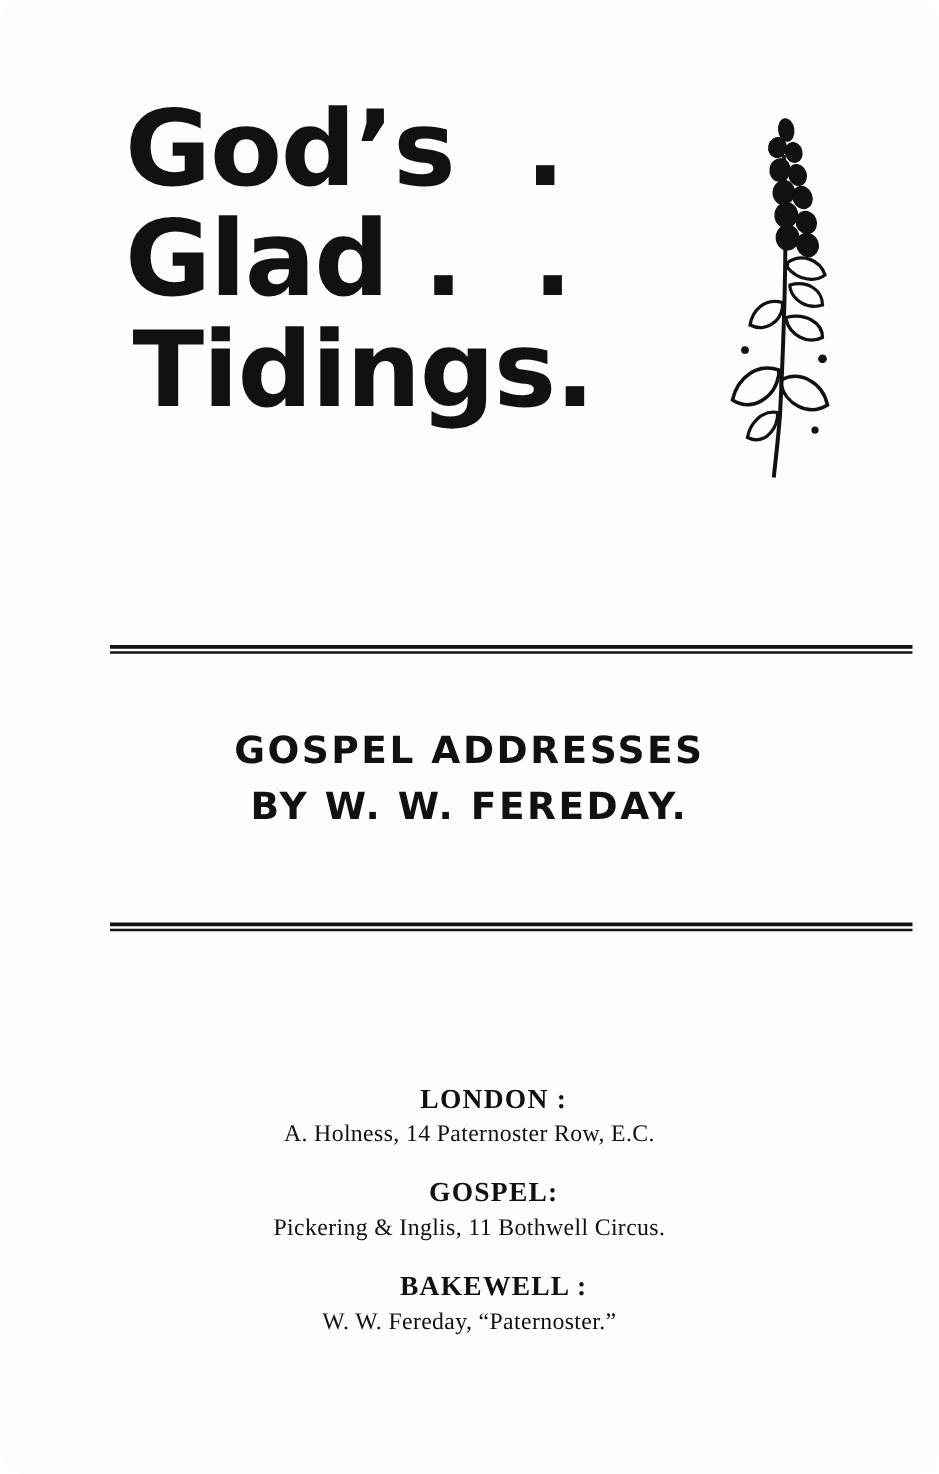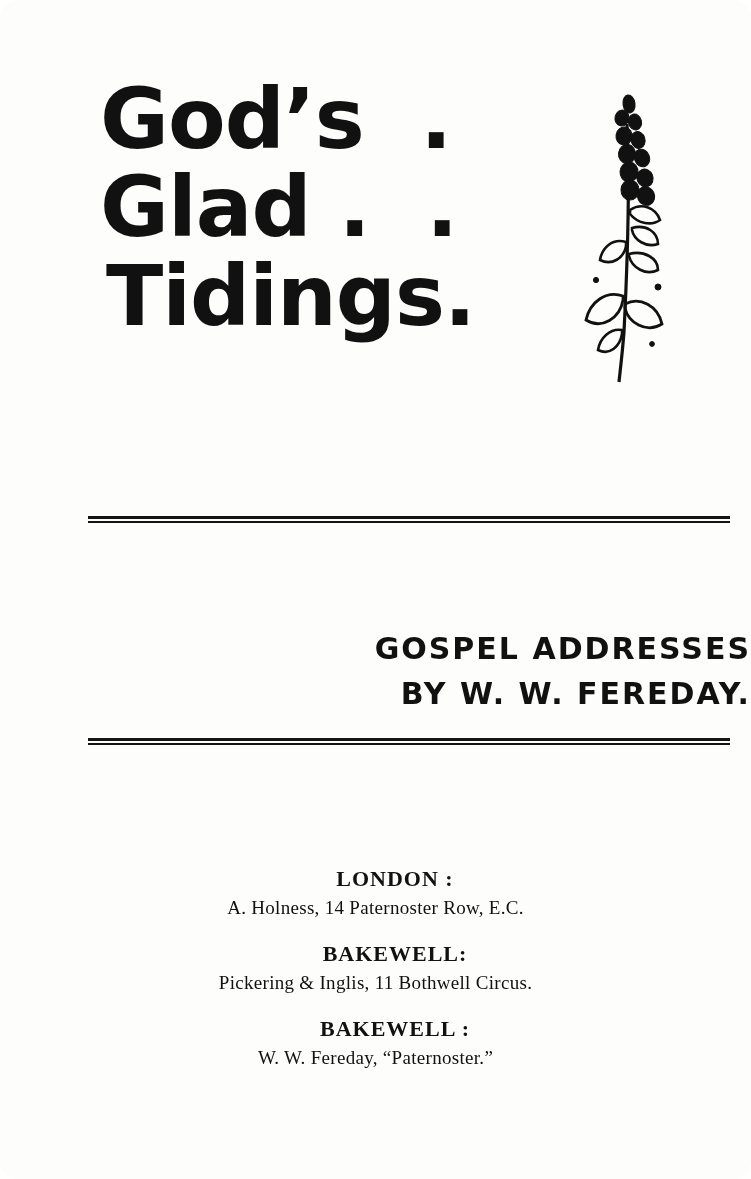--- a/index.html
+++ b/index.html
@@ -73,28 +73,27 @@
   }
   .rule-top { top: 516px; }
   .rule-bottom { top: 738px; }
 
   
   .subtitle {
     position: absolute;
     left: 0;
     top: 578px;
     width: 751px;
-    text-align: right;
+    text-align: center;
     font-family: "DejaVu Sans", sans-serif;
     font-weight: 700;
     font-size: 30px;
     letter-spacing: 2px;
     line-height: 1.5;
     color: #111;
-    margin-top: 48px;
   }
   .subtitle div { white-space: pre; }
 
   
   .imprint {
     position: absolute;
     left: 0;
     top: 866px;
     width: 751px;
     text-align: center;
@@ -181,21 +180,21 @@
     <div class="gap"></div>
     <div class="thin"></div>
   </div>
 
   <div class="imprint">
     <div class="imprint-group">
       <div class="imprint-city">LONDON :</div>
       <div class="imprint-detail">A. Holness, 14 Paternoster Row, E.C.</div>
     </div>
     <div class="imprint-group">
-      <div class="imprint-city">BAKEWELL:</div>
+      <div class="imprint-city">GOSPEL:</div>
       <div class="imprint-detail">Pickering &amp; Inglis, 11 Bothwell Circus.</div>
     </div>
     <div class="imprint-group">
       <div class="imprint-city">BAKEWELL :</div>
       <div class="imprint-detail">W. W. Fereday, “Paternoster.”</div>
     </div>
   </div>
 
 </div>
 

